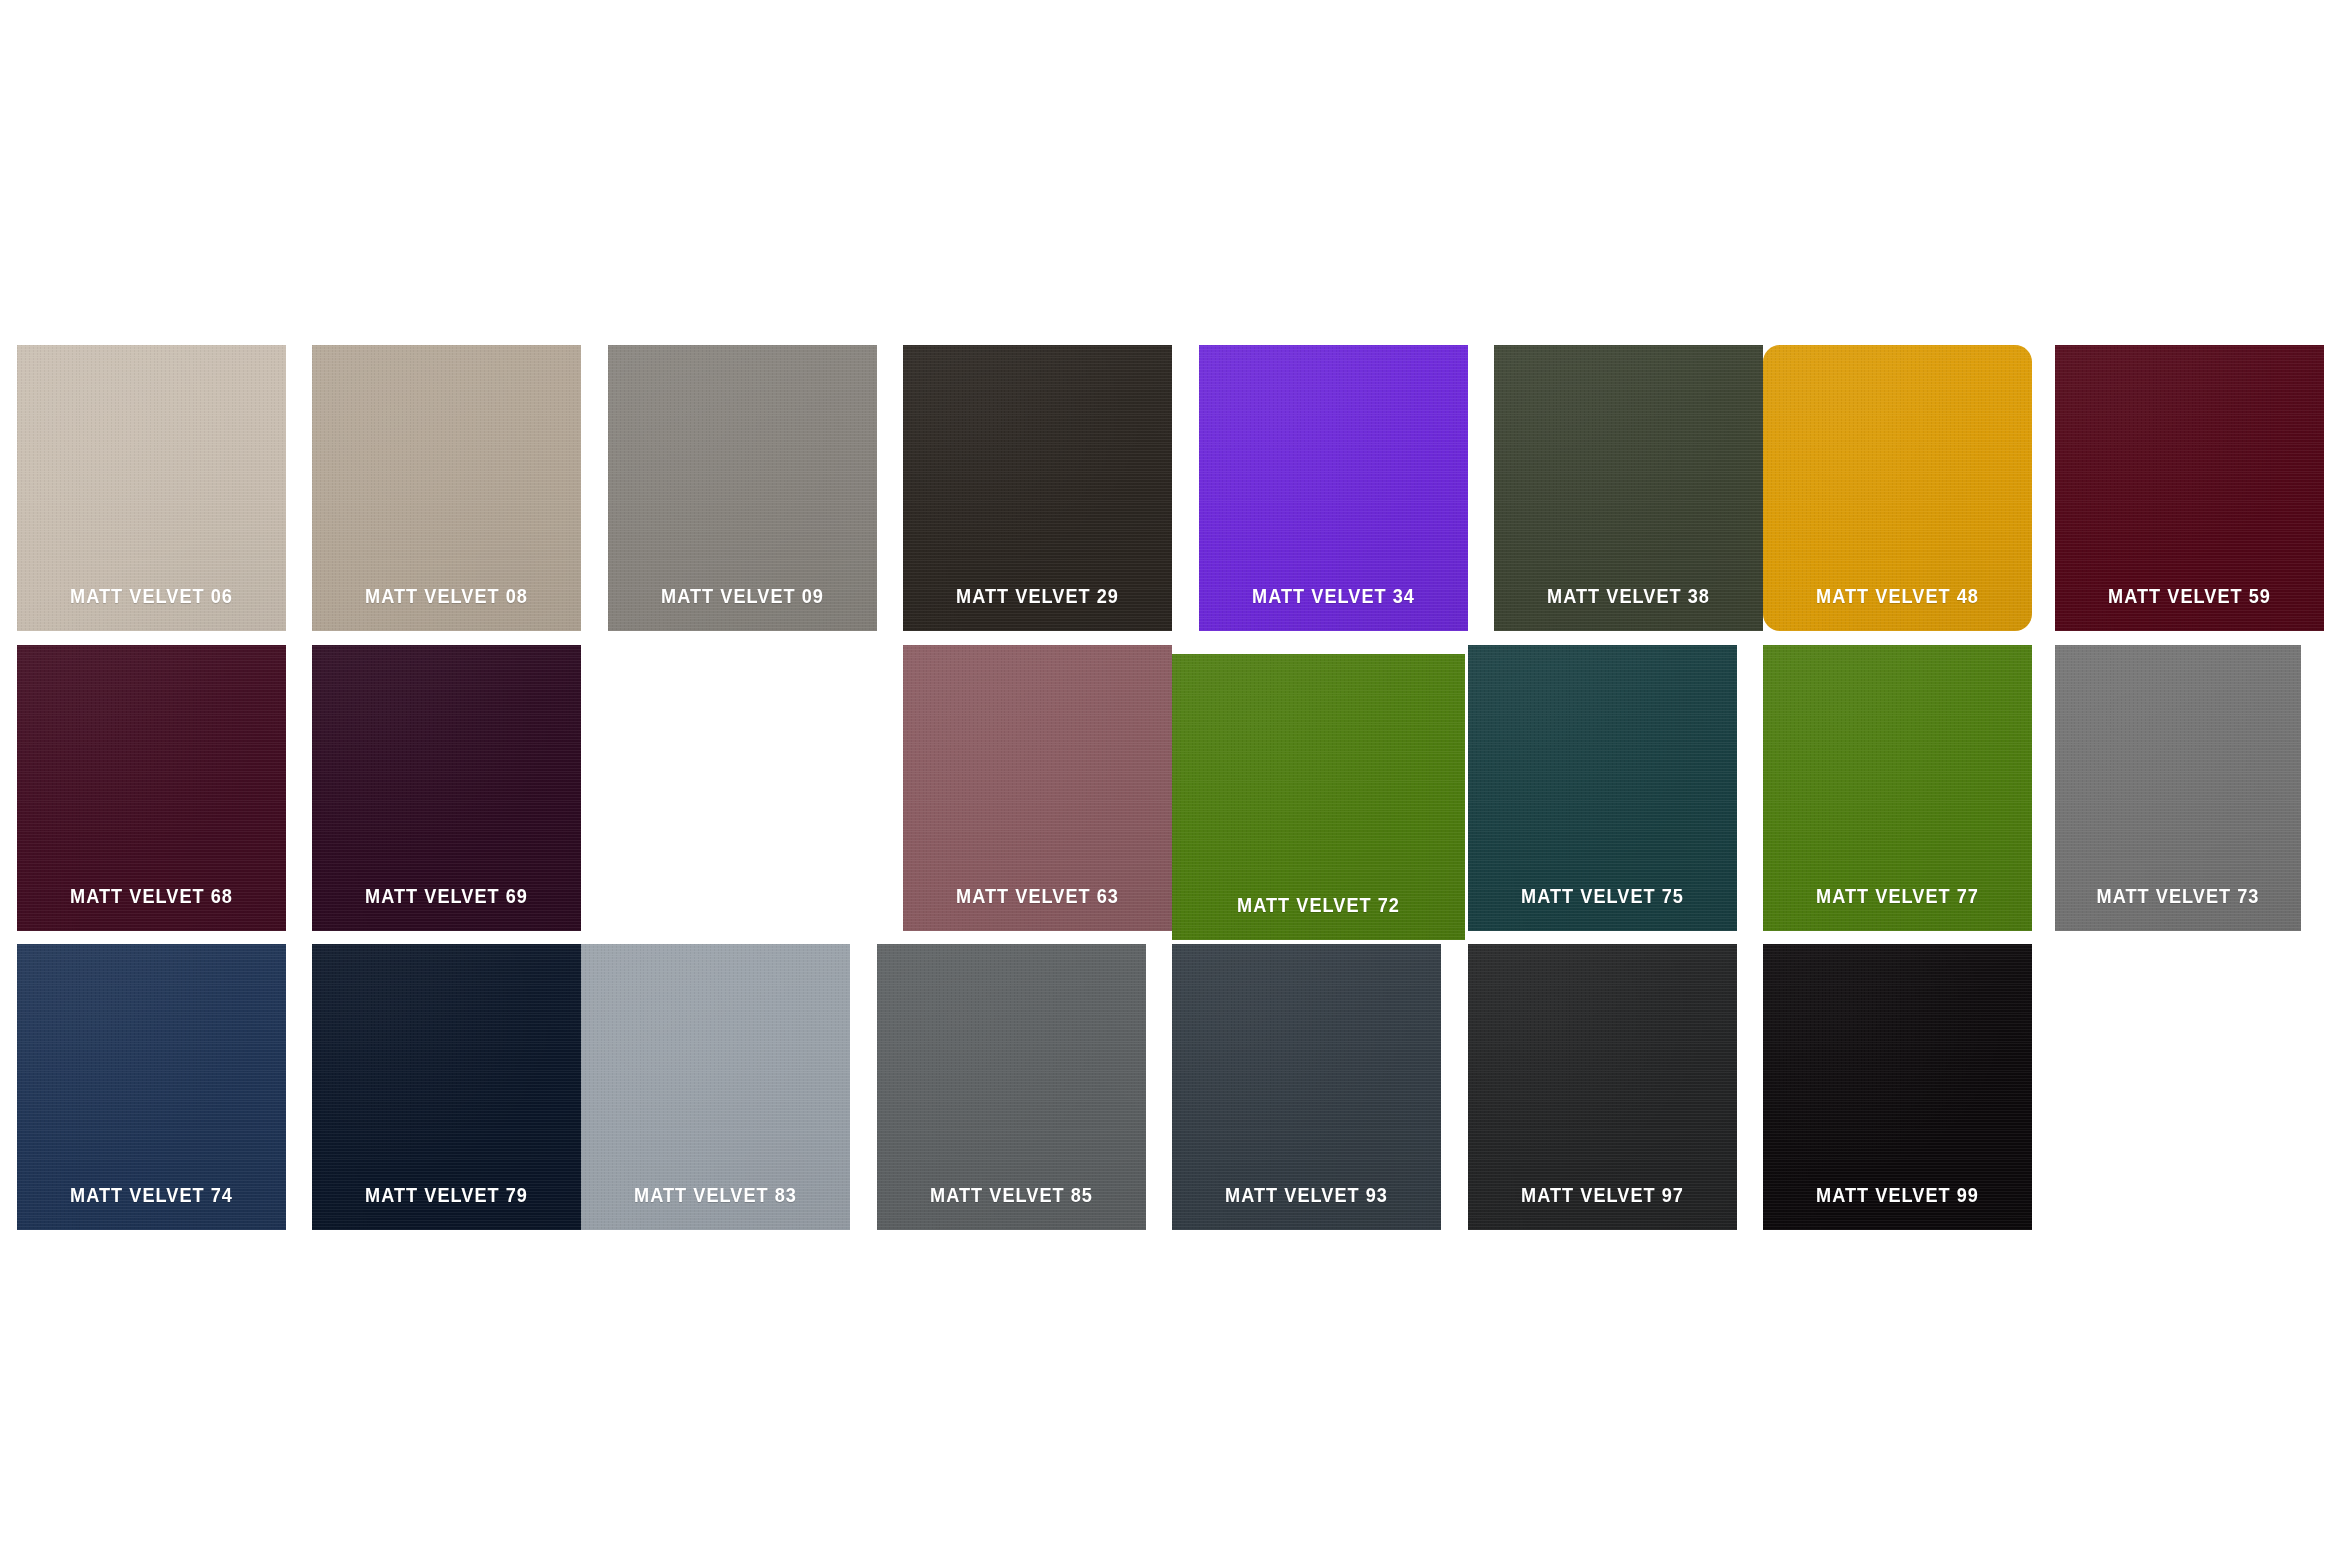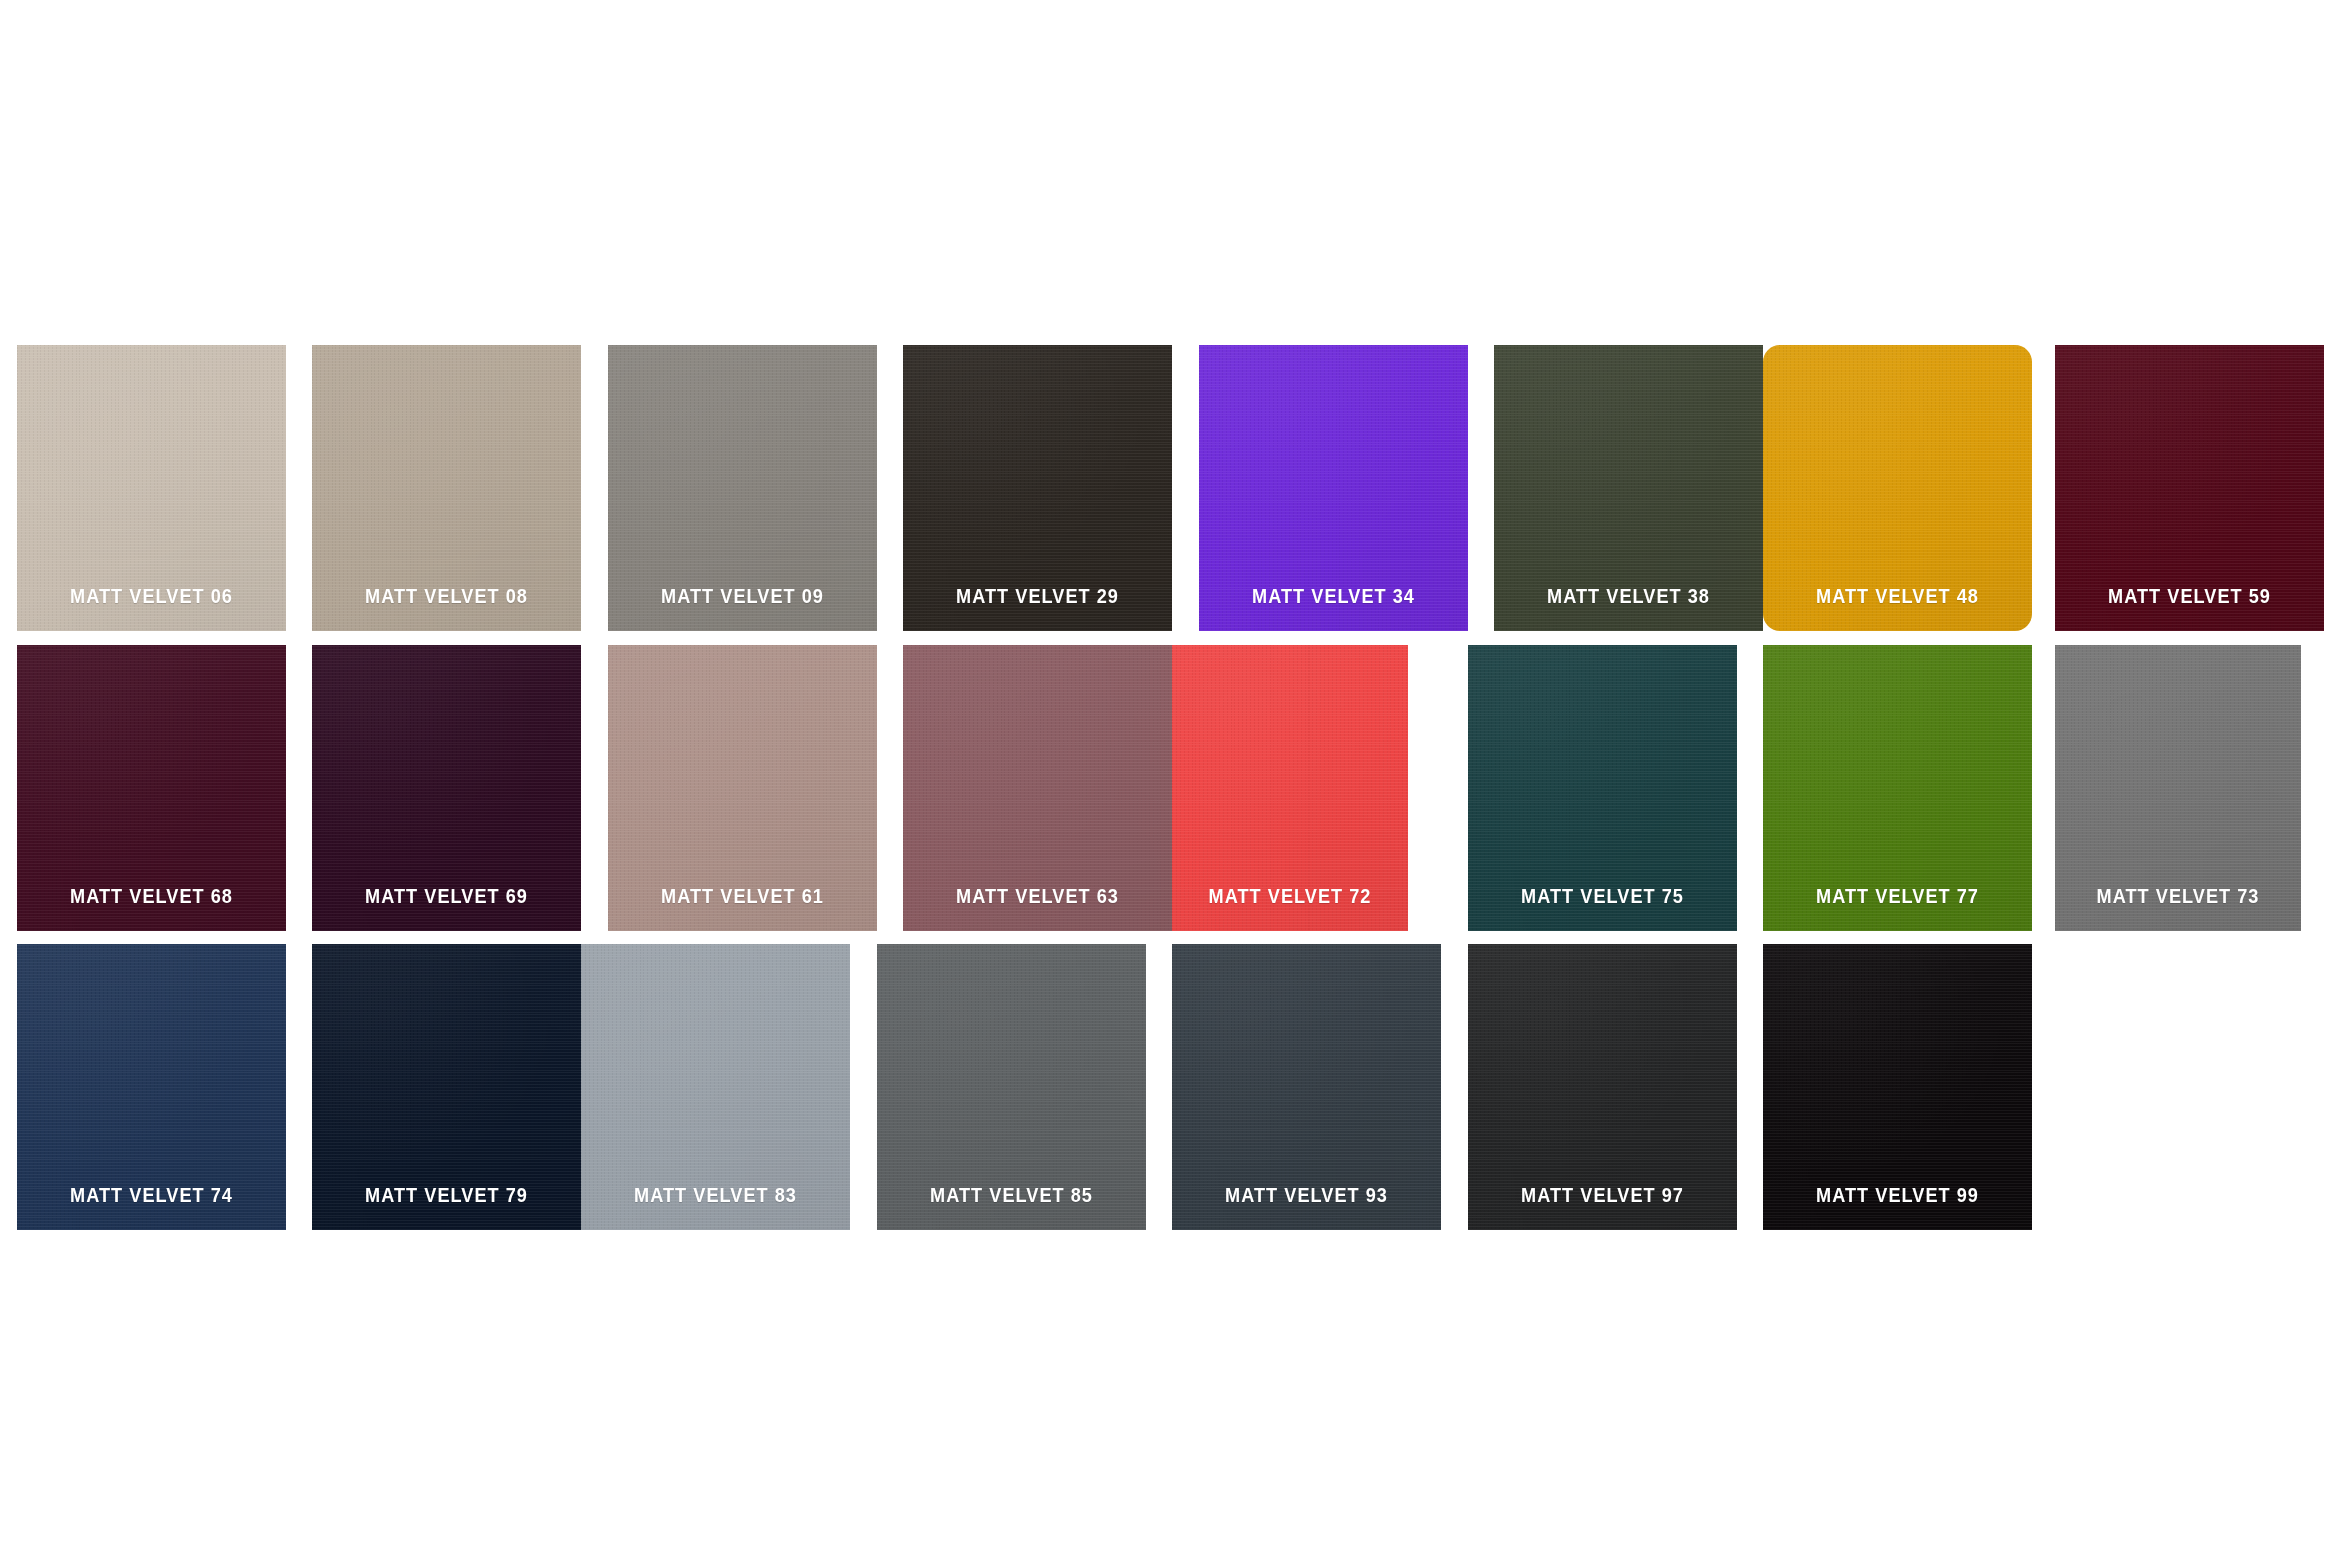--- a/index.html
+++ b/index.html
@@ -150,31 +150,26 @@
       <div class="swatch" title="MATT VELVET 68" style="left: 16.6px; width: 269px; background-color: rgb(65, 13, 34);">
         <div class="sheen"></div>
         <div class="grain"></div>
         <div class="swatch-label" style="color: rgb(255, 255, 255);">MATT VELVET 68</div>
       </div>
       <div class="swatch" title="MATT VELVET 69" style="left: 312px; width: 269px; background-color: rgb(45, 11, 34);">
         <div class="sheen"></div>
         <div class="grain"></div>
         <div class="swatch-label" style="color: rgb(255, 255, 255);">MATT VELVET 69</div>
       </div>
-      <div class="swatch" title="MATT VELVET 61" style="left: 608px; width: 269px; background-color: rgb(173, 145, 137);">
-        <div class="sheen"></div>
-        <div class="grain"></div>
-        <div class="swatch-label" style="color: rgb(255, 255, 255);">MATT VELVET 61</div>
-      </div>
       <div class="swatch" title="MATT VELVET 63" style="left: 903px; width: 269px; background-color: rgb(138, 91, 97);">
         <div class="sheen"></div>
         <div class="grain"></div>
         <div class="swatch-label" style="color: rgb(255, 255, 255);">MATT VELVET 63</div>
       </div>
-      <div class="swatch" title="MATT VELVET 72" style="left: 1172px; width: 236px; background-color: #ef4444;">
+      <div class="swatch" title="MATT VELVET 72" style="left: 1172px; width: 293px; background-color: #4d7c0f; margin-top: 9px;">
         <div class="sheen"></div>
         <div class="grain"></div>
         <div class="swatch-label" style="color: rgb(255, 255, 255);">MATT VELVET 72</div>
       </div>
       <div class="swatch" title="MATT VELVET 75" style="left: 1468px; width: 269px; background-color: rgb(25, 63, 66);">
         <div class="sheen"></div>
         <div class="grain"></div>
         <div class="swatch-label" style="color: rgb(255, 255, 255);">MATT VELVET 75</div>
       </div>
       <div class="swatch" title="MATT VELVET 77" style="left: 1763px; width: 269px; background-color: #4d7c0f;">

